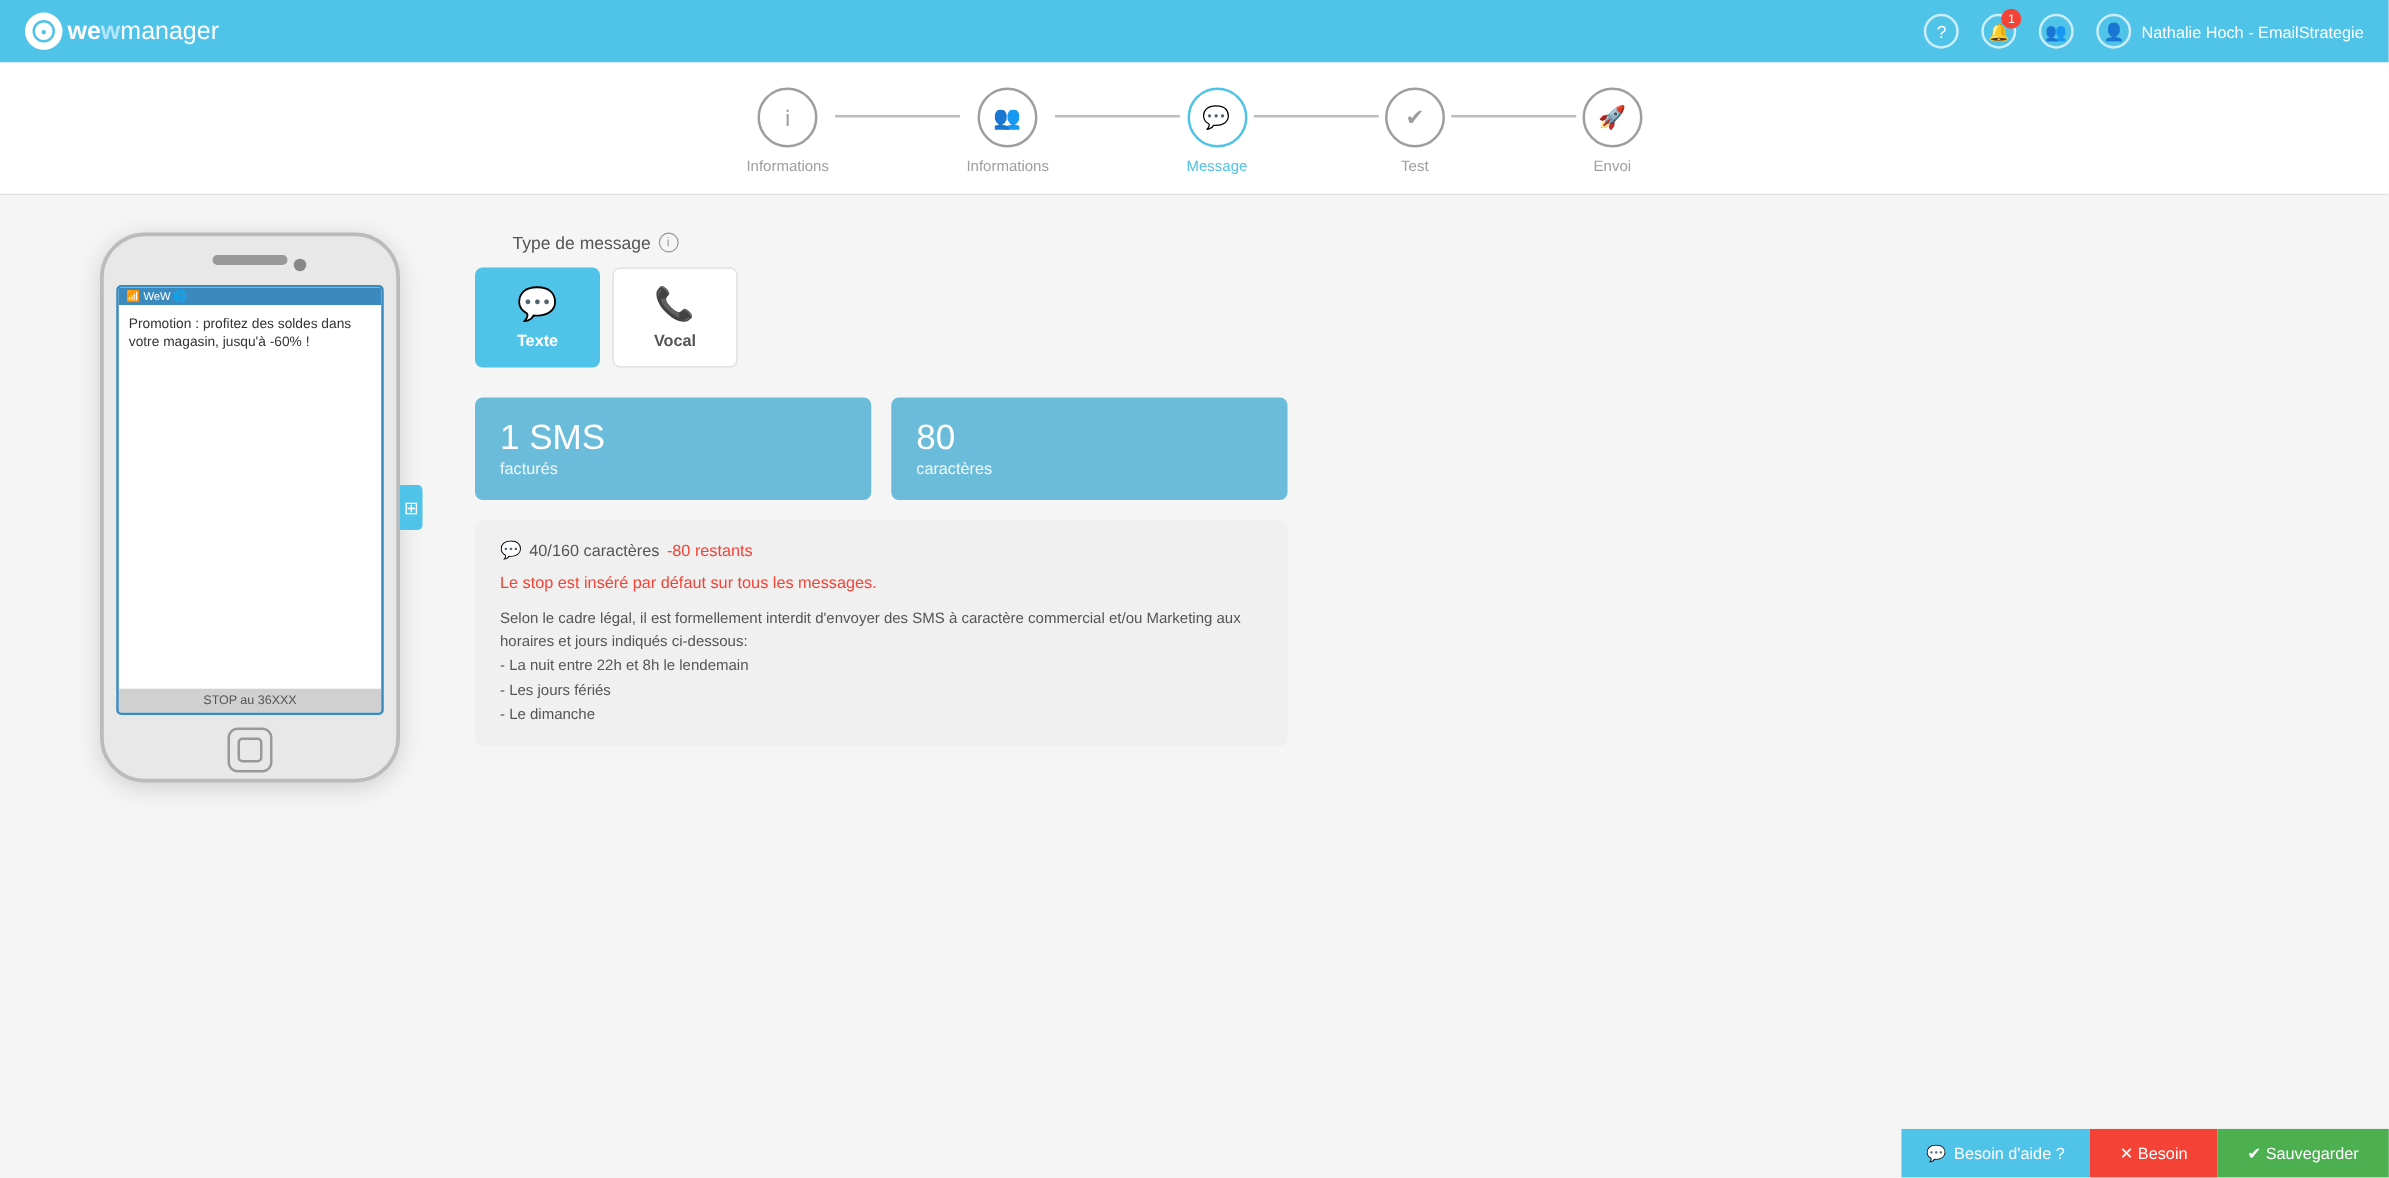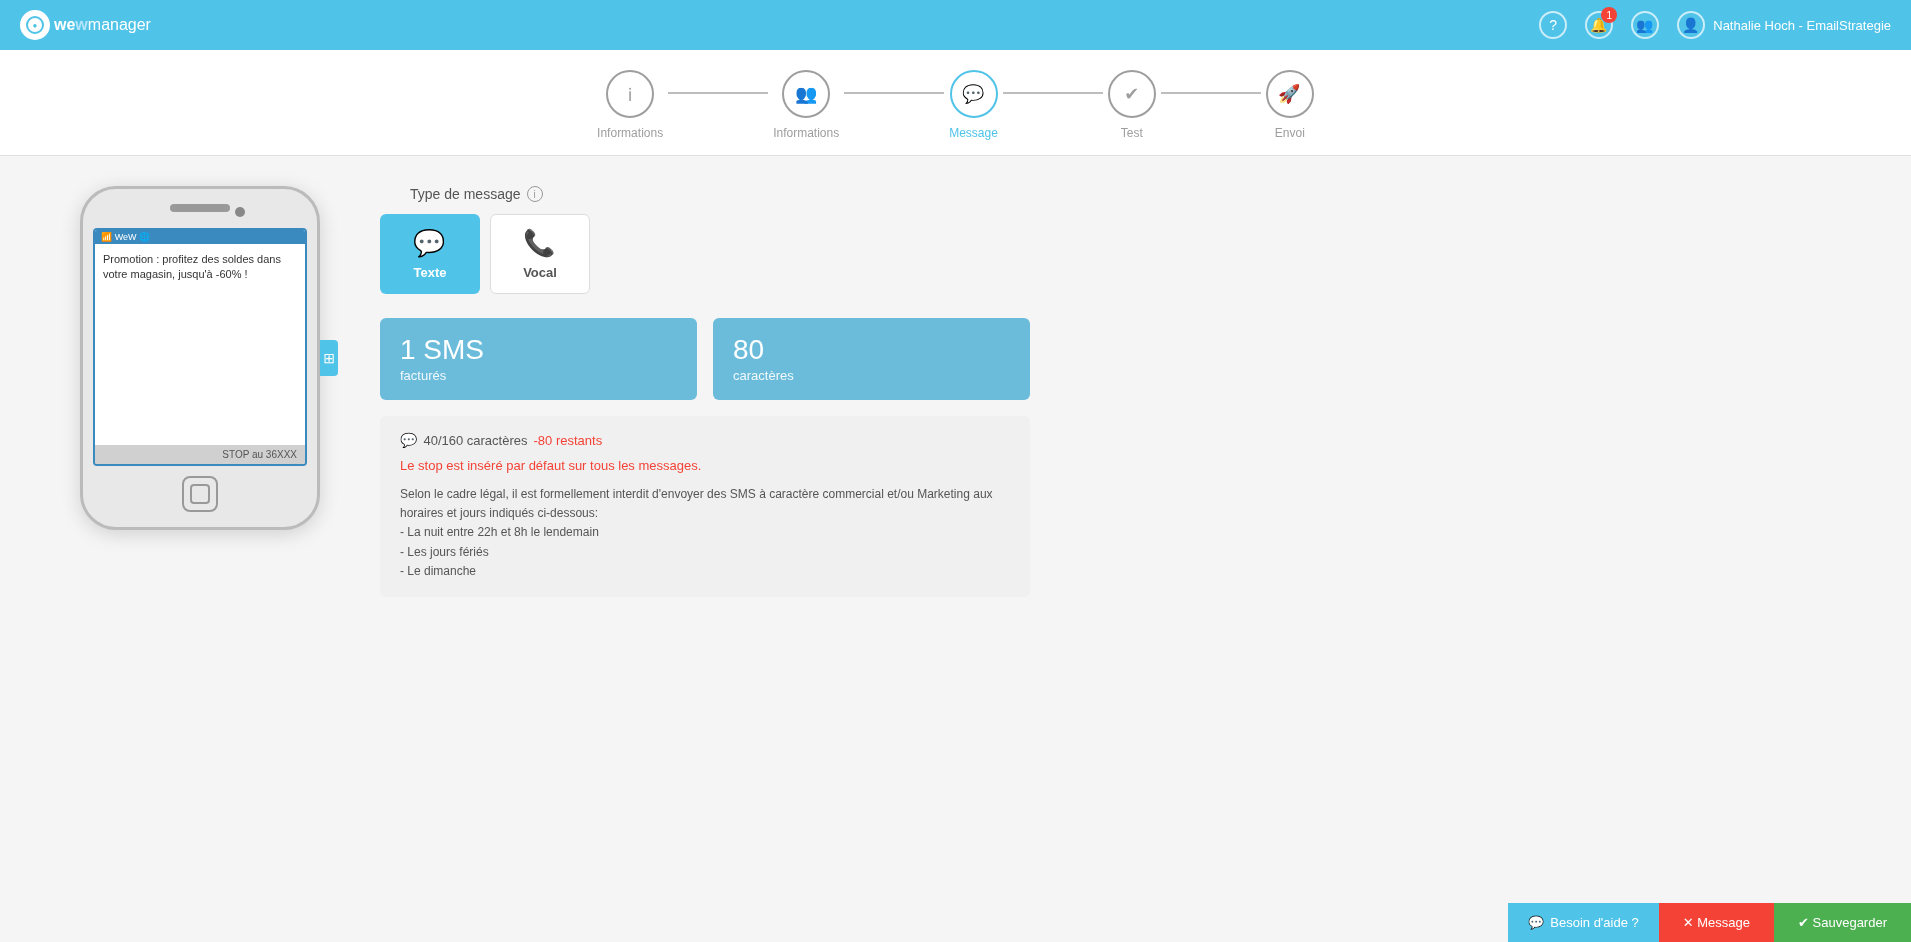--- a/index.html
+++ b/index.html
@@ -125,29 +125,29 @@
       align-items: flex-start;
     }
 
     
     .phone-wrapper {
       flex-shrink: 0;
       position: relative;
     }
     .phone {
       width: 240px;
-      height: 344px;
+      height: 440px;
       background: #e8e8e8;
       border-radius: 36px;
       border: 3px solid #bbb;
       box-shadow: 0 4px 20px rgba(0,0,0,0.15);
       display: flex;
       flex-direction: column;
       align-items: center;
-      padding: 15px 10px 15px;
+      padding: 15px 10px 5px;
       position: relative;
     }
     .phone-speaker {
       width: 60px;
       height: 8px;
       background: #999;
       border-radius: 4px;
       margin-bottom: 8px;
     }
     .phone-camera {
@@ -184,21 +184,21 @@
       padding: 8px;
       font-size: 11px;
       color: #333;
       line-height: 1.4;
     }
     .phone-stop-bar {
       background: #d0d0d0;
       color: #555;
       font-size: 10px;
       padding: 4px 8px;
-      text-align: right;
+      text-align: center;
     }
     .phone-home {
       width: 36px;
       height: 36px;
       border-radius: 8px;
       border: 2px solid #999;
       margin-top: 10px;
       display: flex;
       align-items: center;
       justify-content: center;
@@ -409,21 +409,21 @@
 </head>
 <body>
 
 <div class="header">
   <div class="logo-svg">
     <div class="logo-circle">
       <div class="logo-circle-inner">
         <span style="color:#4fc3e8;font-size:8px;font-weight:bold;">●</span>
       </div>
     </div>
-    <span style="color:white;font-size:16px;font-weight:bold;">
+    <span style="color:white;font-size:20px;font-weight:bold;">
       <span style="color:white;">we</span><span style="color:#b3e5fc;">w</span><span style="color:white;font-weight:300;">manager</span>
     </span>
   </div>
   <div class="header-icons">
     <div class="header-icon">?</div>
     <div class="header-icon">
       🔔
       <span class="notif-badge">1</span>
     </div>
     <div class="header-icon">👥</div>
@@ -549,18 +549,18 @@
 
   </div>
 </div>
 
 <div class="bottom-bar">
   <button class="help-btn">
     <span>💬</span>
     <span>Besoin d'aide ?</span>
   </button>
   <button class="quit-btn">
-    <span>✕ Message</span>
+    <span>✕ Besoin</span>
   </button>
   <button class="save-btn">
     <span>✔ Sauvegarder</span>
   </button>
 </div>
 
 </body></html>

